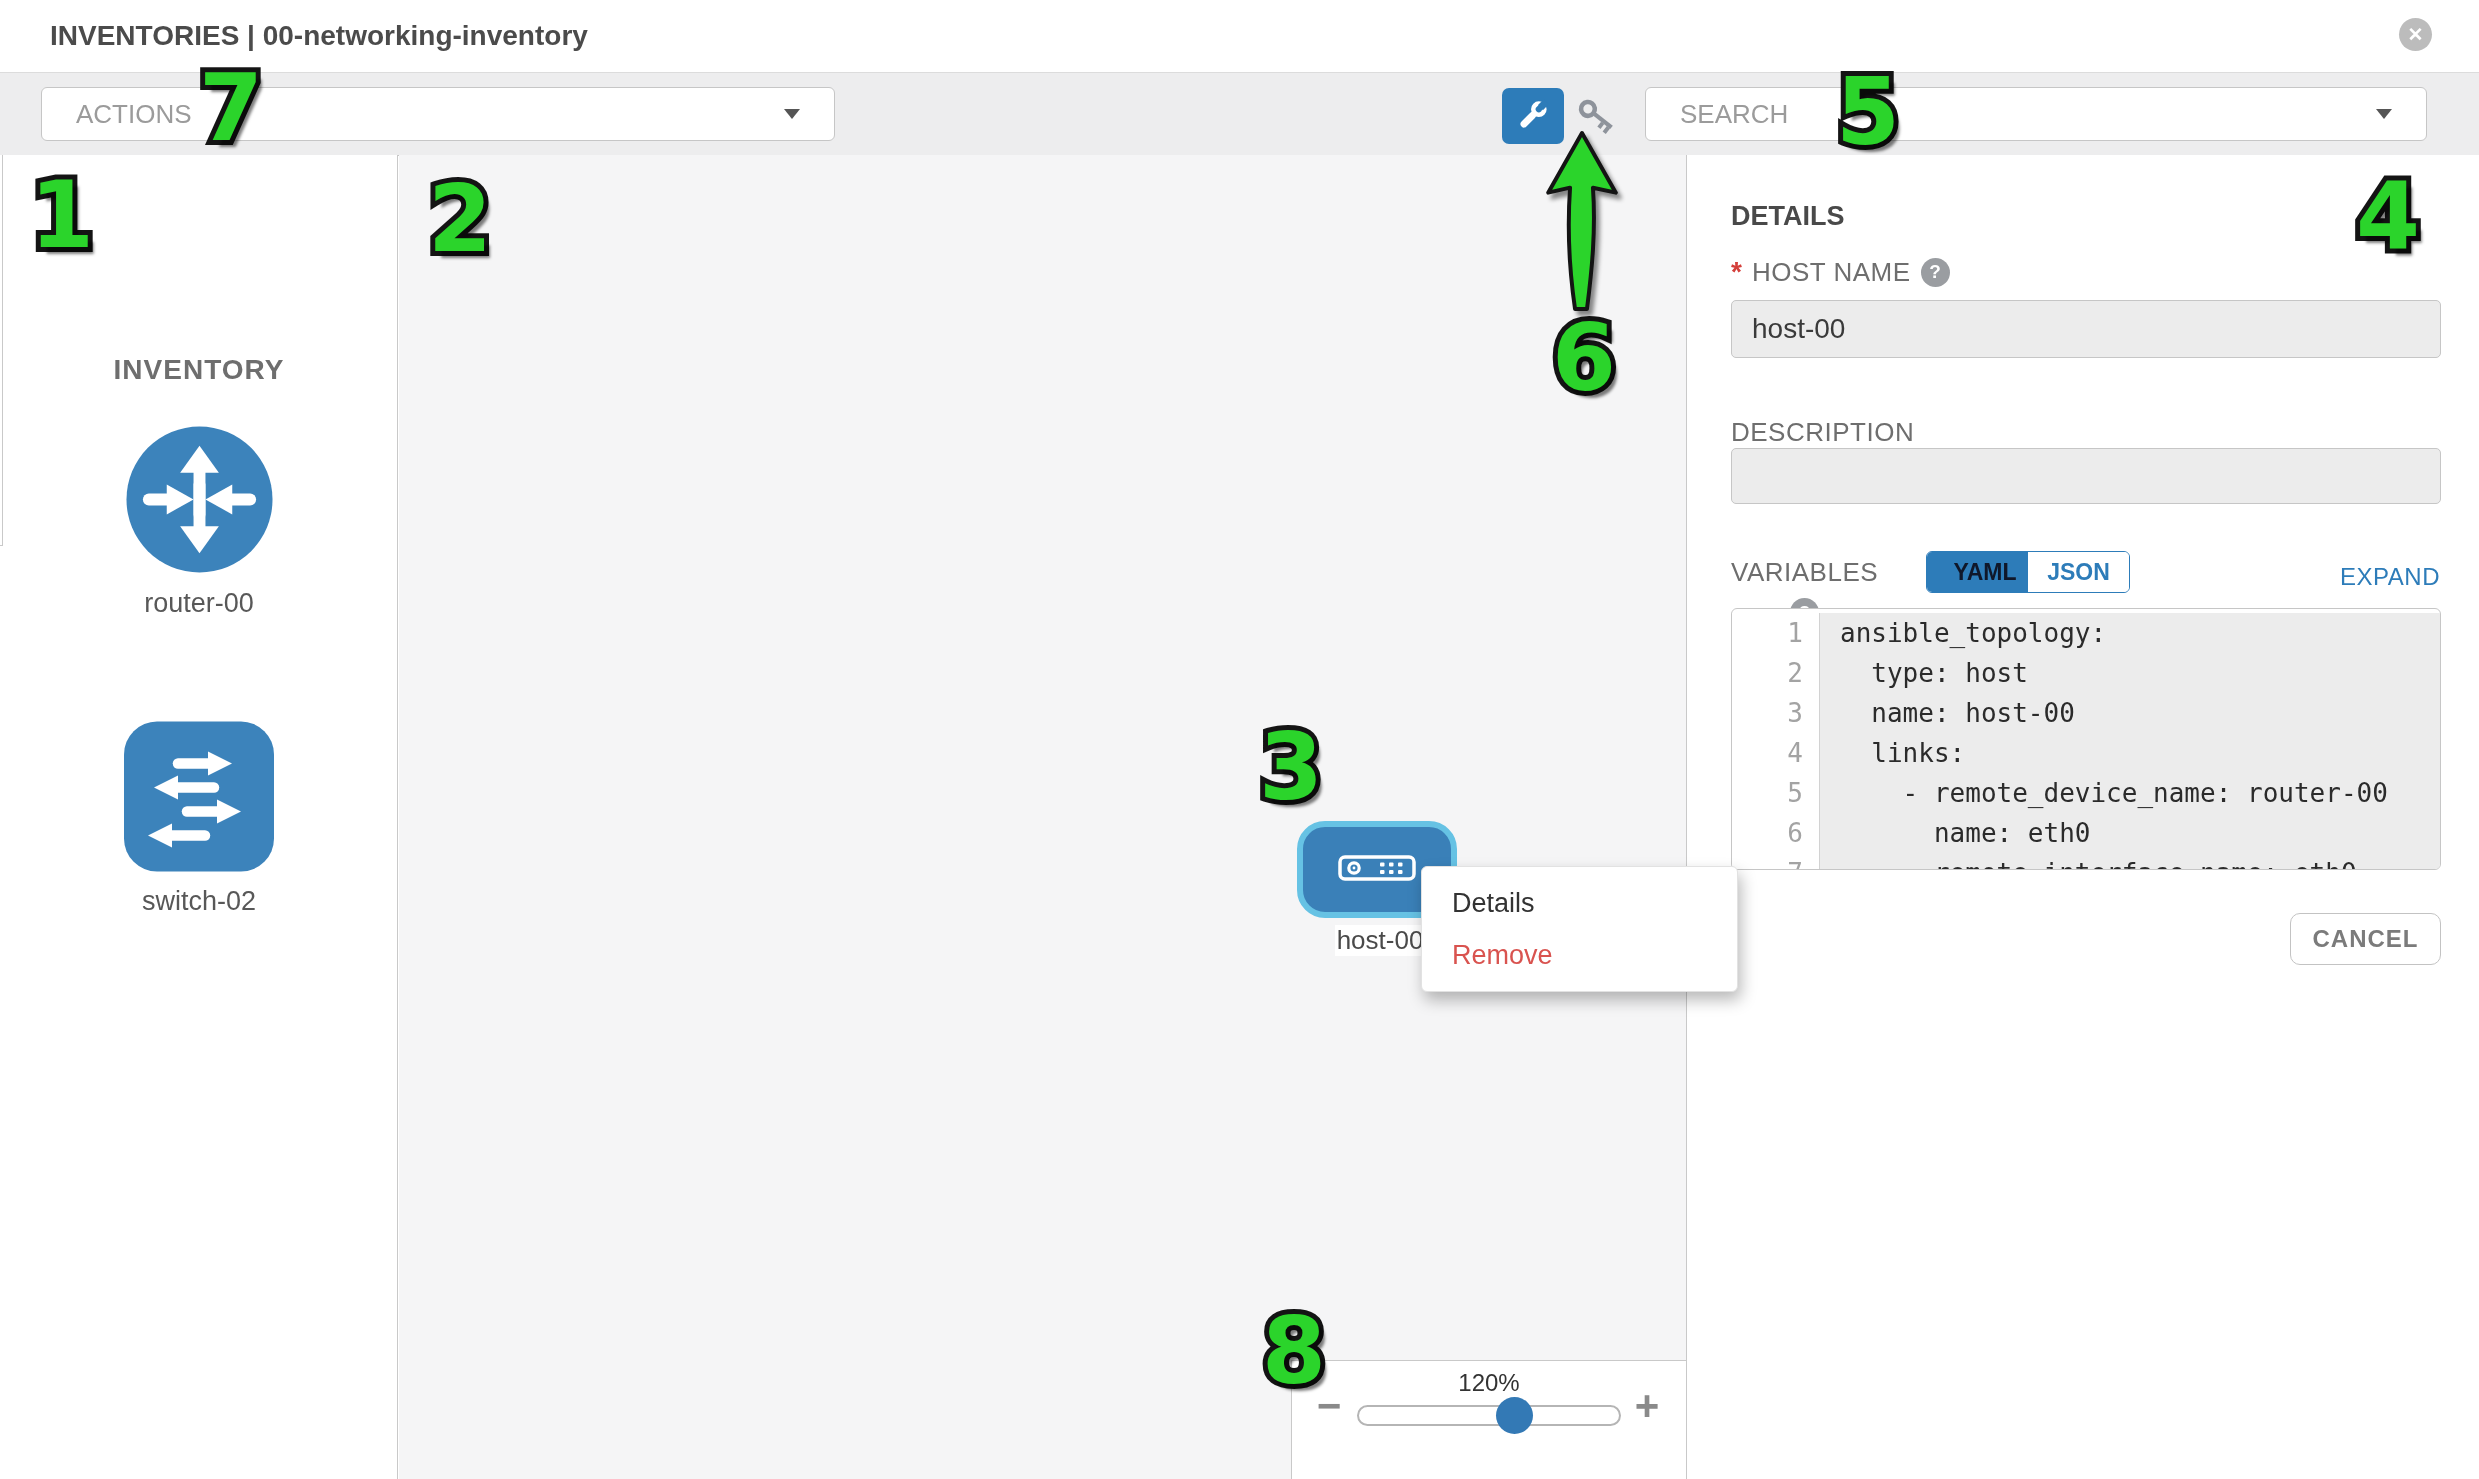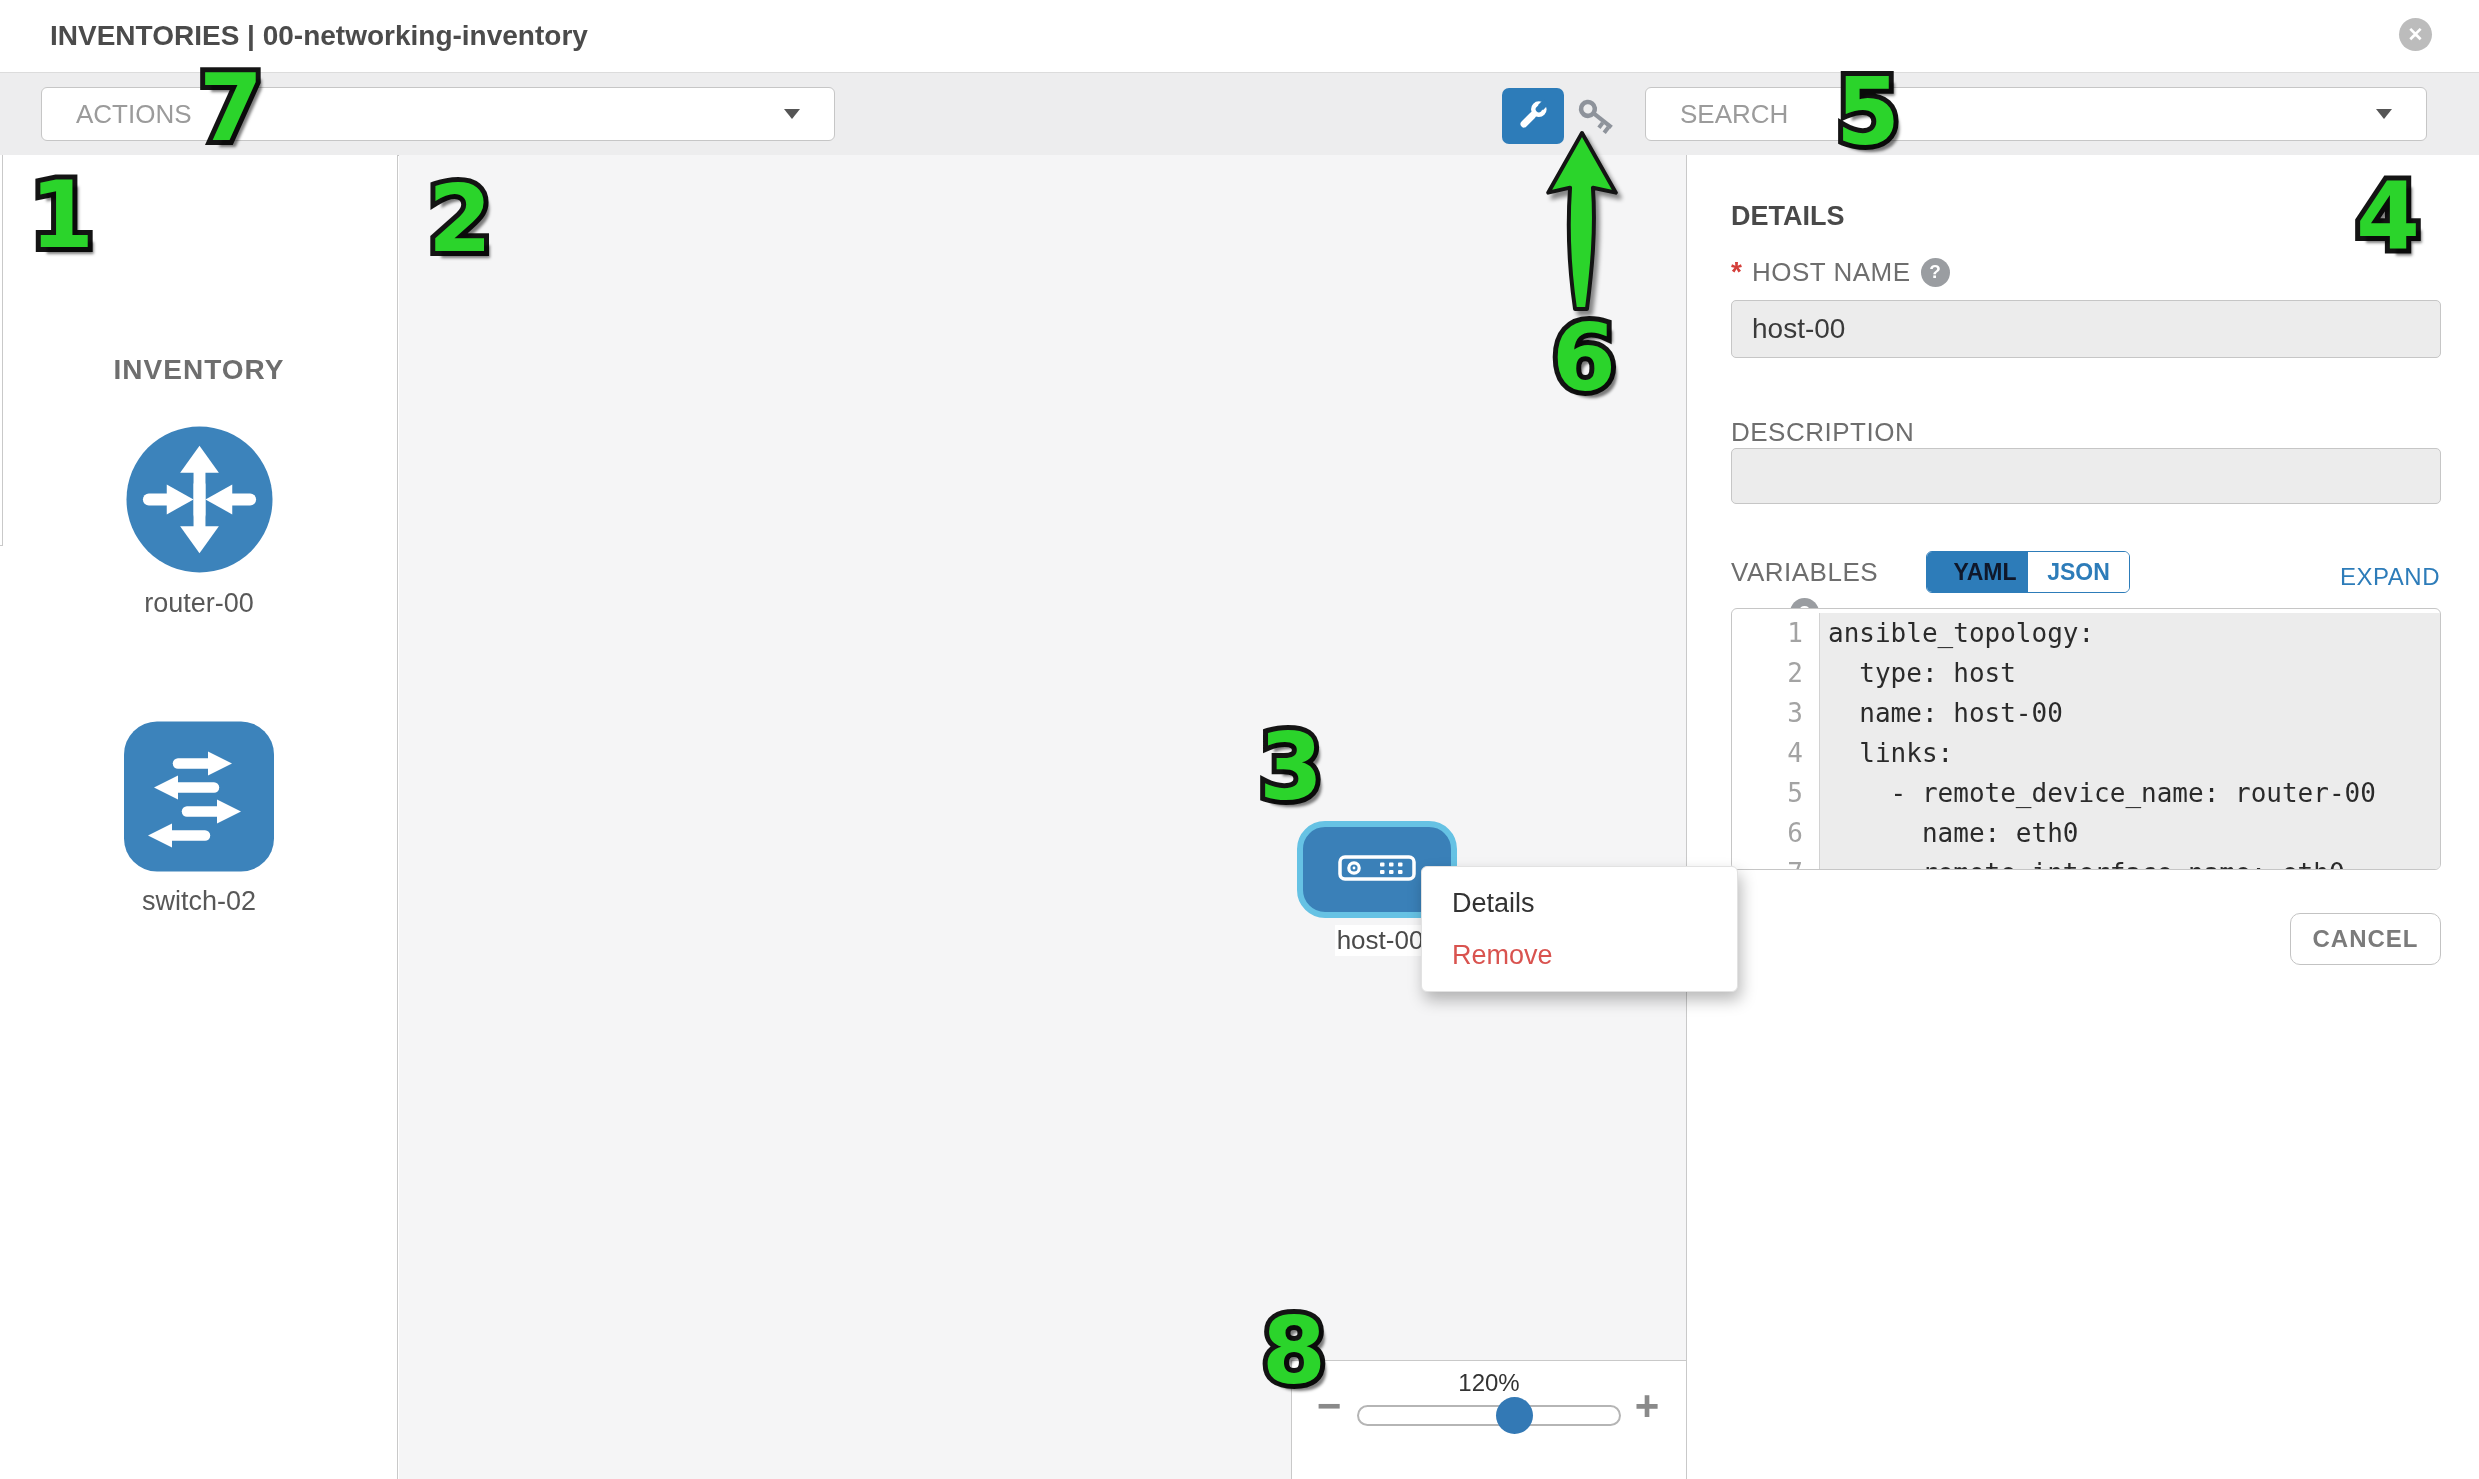--- a/index.html
+++ b/index.html
@@ -100,21 +100,21 @@
   .expand-link { position:absolute; right:40px; top:408px; color:#2d7cb9; font-size:24px;
                  letter-spacing:0.5px; cursor:pointer; }
 
   .editor { position:absolute; left:44px; top:453px; width:710px; height:262px;
             border:1px solid #c6c6c6; border-radius:6px; overflow:hidden; background:#fff; cursor:text; }
   .code-row { display:flex; height:40px; font-family:"DejaVu Sans Mono", monospace; font-size:26px;
               line-height:40px; }
   .code-row:first-child { margin-top:4px; }
   .ln { flex:0 0 88px; background:#fff; border-right:1px solid #d2d2d2; color:#a3a3a3;
         text-align:right; padding-right:16px; }
-  .code { flex:1; background:#ececec; padding-left:8px; white-space:pre; color:#2b2b2b; }
+  .code { flex:1; background:#ececec; padding-left:20px; white-space:pre; color:#2b2b2b; }
 
   .cancel-btn { position:absolute; left:603px; top:758px; width:151px; height:52px; background:#fff;
                 border:1px solid #c3c3c3; border-radius:10px; font-size:24px; font-weight:bold;
                 color:#7b7b7b; letter-spacing:1px; cursor:pointer; font-family:"Liberation Sans",sans-serif; }
 
   
   .annot { position:absolute; transform:translate(-50%,-50%); z-index:50;
            font-family:"DejaVu Sans", sans-serif; font-weight:bold; font-size:92px; line-height:1;
            color:#2bd42b; -webkit-text-stroke:10px #141414; paint-order:stroke fill;
            text-shadow:6px 7px 3px rgba(0,0,0,.5); pointer-events:none; }

